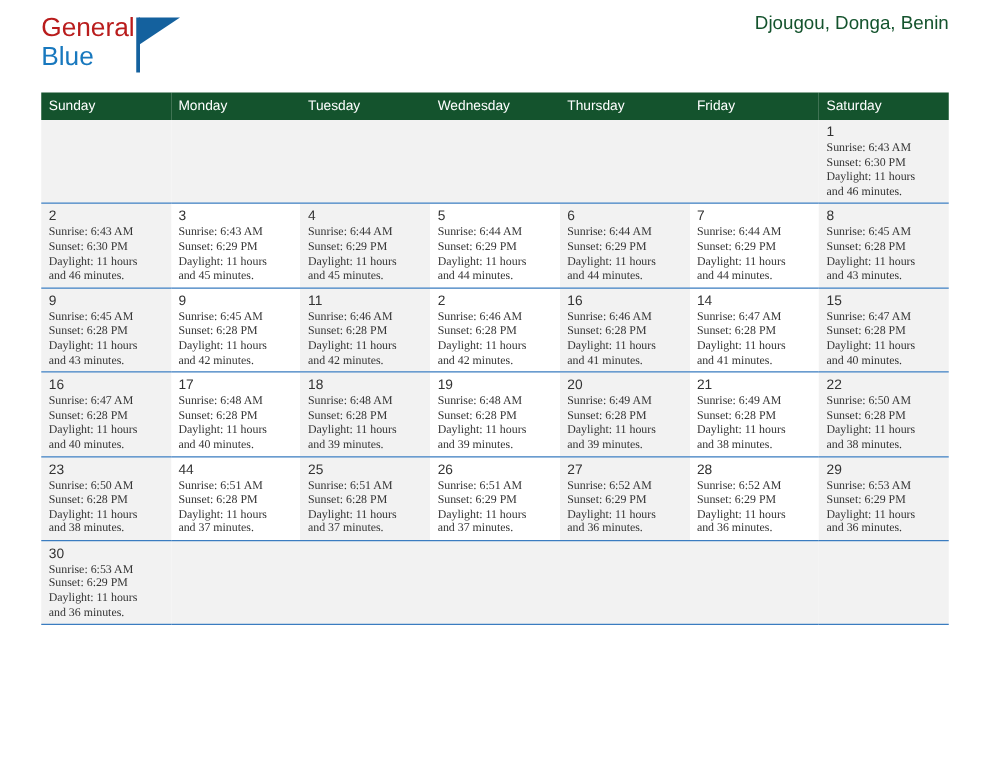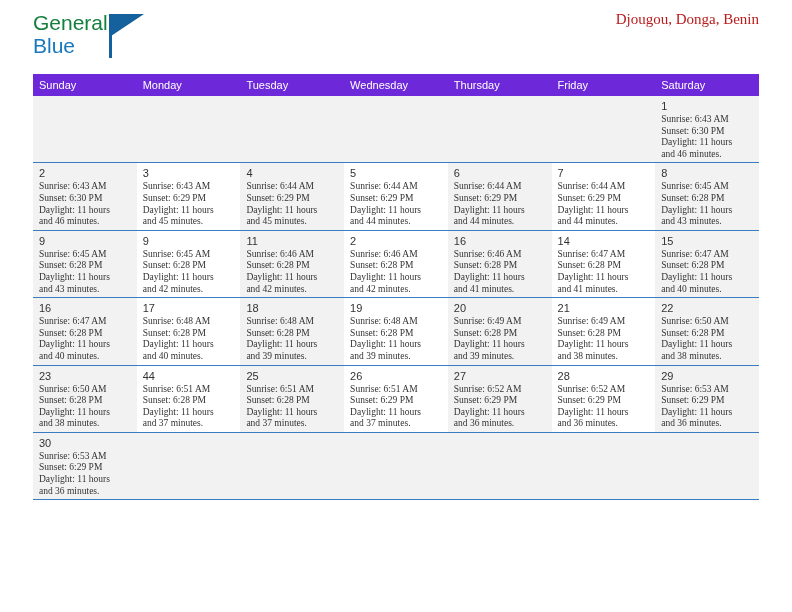--- a/index.html
+++ b/index.html
@@ -31,21 +31,21 @@
     justify-content: space-between;
   }
   .logo {
     position: relative;
     margin-top: 12px;
     width: 150px;
     height: 52px;
   }
   .logo-general {
     font-size: 21px;
-    color: #15803d;
+    color: #b91c1c;
     letter-spacing: 0px;
     line-height: 22px;
     display: block;
   }
   .logo-blue {
     font-size: 21px;
     color: #1878be;
     line-height: 22px;
     display: block;
     margin-top: 1px;
@@ -73,35 +73,34 @@
     margin-top: 4px;
   }
   .cal-title {
     font-size: 26px;
     color: #1c1c1c;
     line-height: 32px;
     white-space: nowrap;
   }
   .cal-subtitle {
     font-size: 15px;
-    color: #b91c1c;
+    color: #14532d;
     line-height: 22px;
     margin-top: 4px;
     white-space: nowrap;
-    font-family: Liberation Serif, serif;
   }
 
   
   .calendar {
     width: 726px;
     border-collapse: collapse;
     table-layout: fixed;
   }
   .calendar th {
-    background: #6d28d9;
+    background: #14532d;
     color: #ffffff;
     font-size: 11px;
     font-weight: normal;
     text-align: left;
     padding: 5px 0 5px 6px;
     height: 11px;
     border: none;
   }
   .calendar td {
     vertical-align: top;

